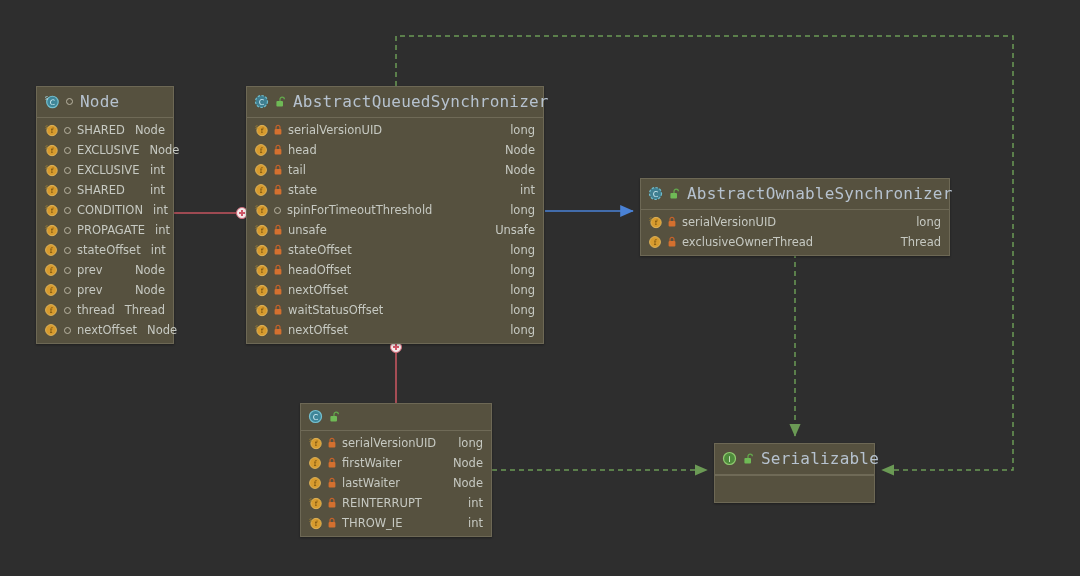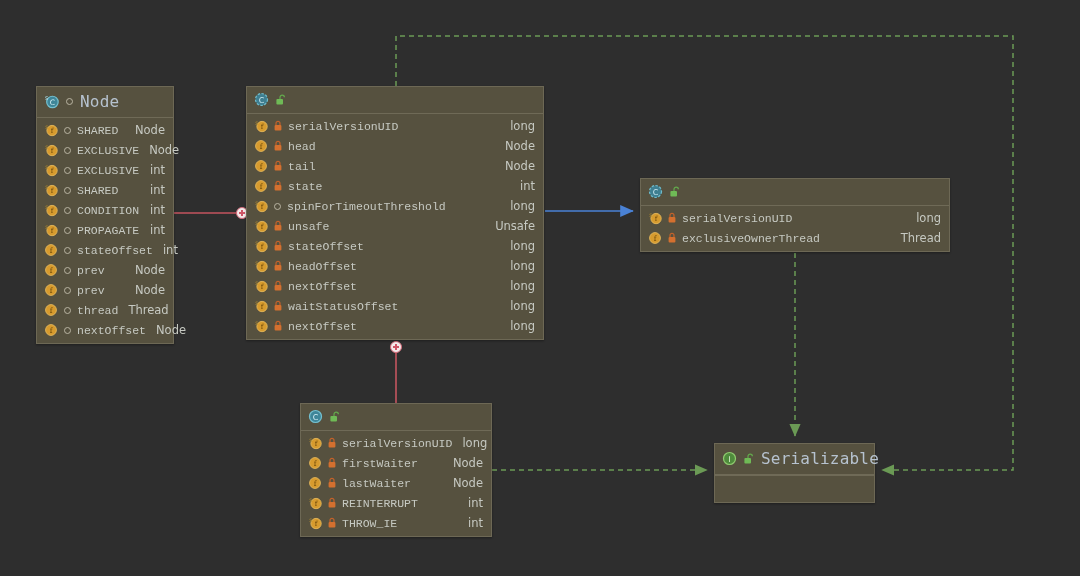--- a/index.html
+++ b/index.html
@@ -55,21 +55,20 @@
     align-items: center;
     height: 20px;
     padding: 0 8px 0 7px;
     gap: 5px;
     font-size: 11.5px;
     color: #c6c9c2;
     white-space: nowrap;
   }
   .uml-row .fname {
     flex: 0 0 auto;
-    font-family: Liberation Mono, monospace;
   }
   .uml-row .spacer {
     flex: 1 1 auto;
   }
   .uml-row .ftype {
     flex: 0 0 auto;
     color: #c6c9c2;
   }
   .empty-section {
     height: 26px;
@@ -286,20 +285,21 @@
       <div class="uml-box" style="left: 246px; top: 86px; width: 298px;">
         <div class="uml-header">
           <span class="ic"><svg width="15" height="15" viewBox="0 0 16 16">
         <circle cx="8" cy="8" r="6.4" fill="#3f7f91" stroke="#6fbccc" stroke-width="1.3" stroke-dasharray="2.6,1.6"></circle>
         <text x="8" y="11.4" font-size="8.5" font-family="DejaVu Sans, sans-serif" text-anchor="middle" fill="#cdeaf2">C</text>
             </svg></span>
           <span class="ic"><svg width="12" height="12" viewBox="0 0 12 12">
         <path d="M5,5 V3.3 A2,2 0 0 1 9.4,3.3" fill="none" stroke="#63a84c" stroke-width="1.2"></path>
         <rect x="1.4" y="5" width="6.6" height="5.6" rx="1" fill="#6fba56"></rect>
             </svg></span>
+          <span class="uml-title">AbstractQueuedSynchronizer</span>
         </div>
         <div class="uml-body">
           <div class="uml-row">
             <span class="ic"><svg width="14" height="14" viewBox="0 0 16 16">
         <circle cx="9.2" cy="8.6" r="5.9" fill="#d79b2e" stroke="#e5b85c" stroke-width="1"></circle>
         <text x="9.2" y="11.8" font-size="8" font-family="DejaVu Serif, serif" text-anchor="middle" fill="#6b4708">f</text>
         <text x="3.4" y="6.8" font-size="7.4" font-family="DejaVu Serif, serif" text-anchor="middle" fill="#b9912f">s</text>
               </svg></span>
             <span class="ic"><svg width="10" height="12" viewBox="0 0 10 12">
         <path d="M3,5 V3.4 A2,2 0 0 1 7,3.4 V5" fill="none" stroke="#c4622a" stroke-width="1.2"></path>
@@ -448,20 +448,21 @@
       <div class="uml-box" style="left: 640px; top: 178px; width: 310px;">
         <div class="uml-header">
           <span class="ic"><svg width="15" height="15" viewBox="0 0 16 16">
         <circle cx="8" cy="8" r="6.4" fill="#3f7f91" stroke="#6fbccc" stroke-width="1.3" stroke-dasharray="2.6,1.6"></circle>
         <text x="8" y="11.4" font-size="8.5" font-family="DejaVu Sans, sans-serif" text-anchor="middle" fill="#cdeaf2">C</text>
             </svg></span>
           <span class="ic"><svg width="12" height="12" viewBox="0 0 12 12">
         <path d="M5,5 V3.3 A2,2 0 0 1 9.4,3.3" fill="none" stroke="#63a84c" stroke-width="1.2"></path>
         <rect x="1.4" y="5" width="6.6" height="5.6" rx="1" fill="#6fba56"></rect>
             </svg></span>
+          <span class="uml-title">AbstractOwnableSynchronizer</span>
         </div>
         <div class="uml-body">
           <div class="uml-row">
             <span class="ic"><svg width="14" height="14" viewBox="0 0 16 16">
         <circle cx="9.2" cy="8.6" r="5.9" fill="#d79b2e" stroke="#e5b85c" stroke-width="1"></circle>
         <text x="9.2" y="11.8" font-size="8" font-family="DejaVu Serif, serif" text-anchor="middle" fill="#6b4708">f</text>
         <text x="3.4" y="6.8" font-size="7.4" font-family="DejaVu Serif, serif" text-anchor="middle" fill="#b9912f">s</text>
               </svg></span>
             <span class="ic"><svg width="10" height="12" viewBox="0 0 10 12">
         <path d="M3,5 V3.4 A2,2 0 0 1 7,3.4 V5" fill="none" stroke="#c4622a" stroke-width="1.2"></path>

